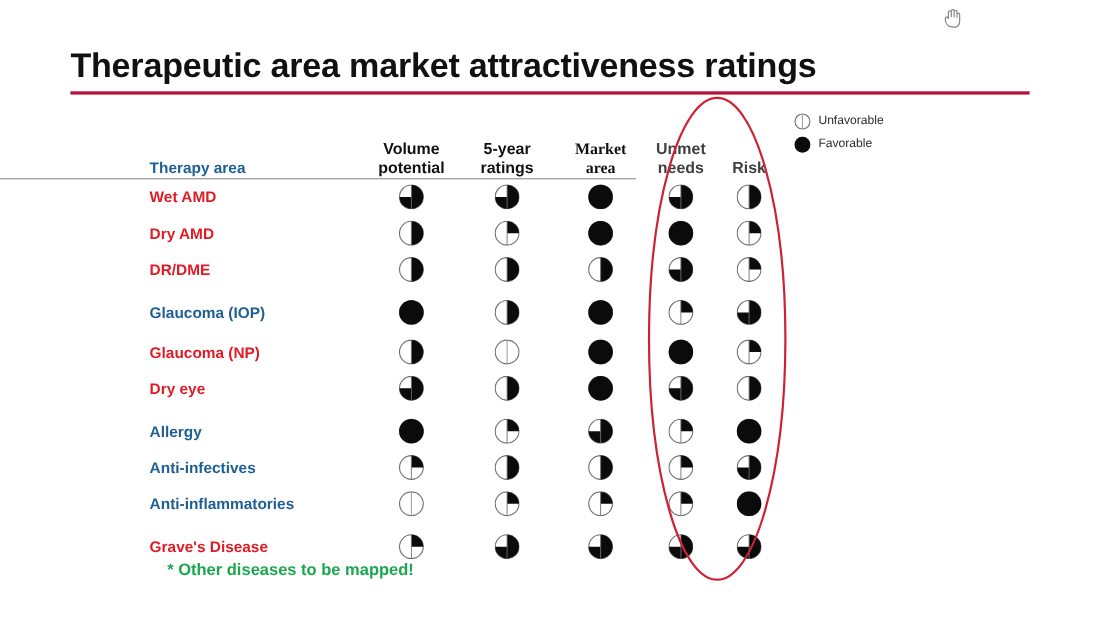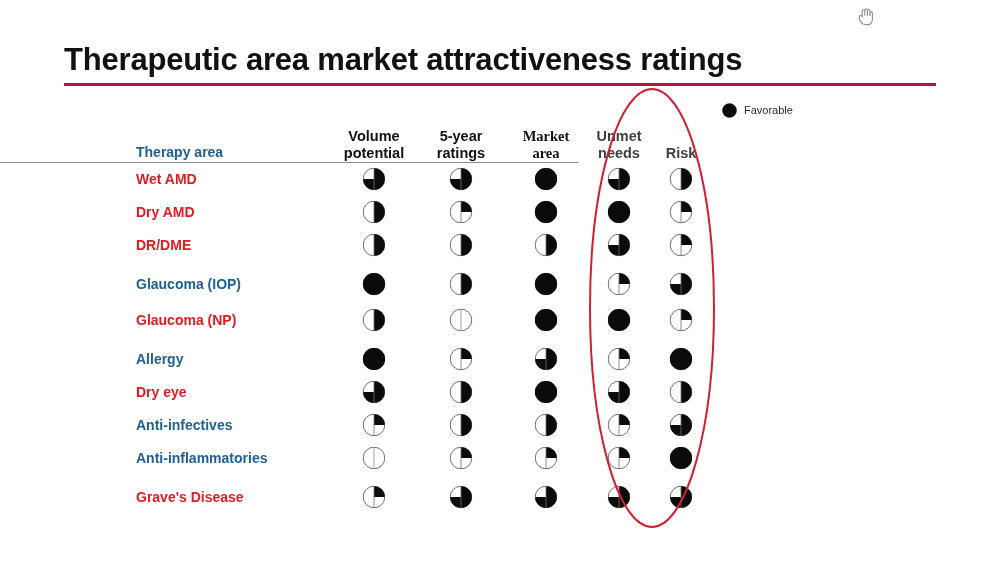--- a/index.html
+++ b/index.html
@@ -156,20 +156,29 @@
 <body>
 
 <div id="slide">
 
   <div id="title-block">
     <div id="slide-title">Therapeutic area market attractiveness ratings</div>
     <div id="title-rule"></div>
   </div>
 
   <div id="legend">
+      <div class="legend-row">
+        <span>
+          <svg class="hb" width="15" height="15" viewBox="0 0 15 15">
+            <circle cx="7.5" cy="7.5" r="6.8" fill="#ffffff" stroke="#6e6e6e" stroke-width="1"></circle>
+            <line x1="7.5" y1="0.7" x2="7.5" y2="14.3" stroke="#9a9a9a" stroke-width="0.9"></line>
+          </svg>
+        </span>
+        <span class="legend-label">Unfavorable</span>
+      </div>
       <div class="legend-row">
         <span>
           <svg class="hb" width="15" height="15" viewBox="0 0 15 15">
             <circle cx="7.5" cy="7.5" r="6.8" fill="#ffffff" stroke="#6e6e6e" stroke-width="1"></circle>
             <circle cx="7.5" cy="7.5" r="7.1" fill="#0b0b0b"></circle>
           </svg>
         </span>
         <span class="legend-label">Favorable</span>
       </div>
     </div>
@@ -373,20 +382,57 @@
             </svg>
           </div>
           <div class="cell" style="left: 545px;">
             <svg class="hb" width="23" height="23" viewBox="0 0 23 23">
               <circle cx="11.5" cy="11.5" r="10.8" fill="#ffffff" stroke="#6e6e6e" stroke-width="1"></circle>
               <path d="M 11.5 11.5 L 11.5 0.6999999999999993 A 10.8 10.8 0 0 1 22.3 11.5 Z" fill="#0b0b0b"></path>
               <line x1="11.5" y1="0.7" x2="11.5" y2="22.3" stroke="#6e6e6e" stroke-width="0.8"></line>
             </svg>
           </div>
         </div>
+        <div class="data-row">
+          <div class="row-label red">Dry eye</div>
+          <div class="cell" style="left: 238px;">
+            <svg class="hb" width="23" height="23" viewBox="0 0 23 23">
+              <circle cx="11.5" cy="11.5" r="10.8" fill="#ffffff" stroke="#6e6e6e" stroke-width="1"></circle>
+              <path d="M 11.5 11.5 L 11.5 0.6999999999999993 A 10.8 10.8 0 1 1 0.6999999999999993 11.500000000000002 Z" fill="#0b0b0b"></path>
+              <line x1="11.5" y1="0.7" x2="11.5" y2="22.3" stroke="#6e6e6e" stroke-width="0.8"></line>
+            </svg>
+          </div>
+          <div class="cell" style="left: 325px;">
+            <svg class="hb" width="23" height="23" viewBox="0 0 23 23">
+              <circle cx="11.5" cy="11.5" r="10.8" fill="#ffffff" stroke="#6e6e6e" stroke-width="1"></circle>
+              <path d="M 11.5 11.5 L 11.5 0.6999999999999993 A 10.8 10.8 0 0 1 11.500000000000002 22.3 Z" fill="#0b0b0b"></path>
+              <line x1="11.5" y1="0.7" x2="11.5" y2="22.3" stroke="#6e6e6e" stroke-width="0.8"></line>
+            </svg>
+          </div>
+          <div class="cell" style="left: 410px;">
+            <svg class="hb" width="23" height="23" viewBox="0 0 23 23">
+              <circle cx="11.5" cy="11.5" r="10.8" fill="#ffffff" stroke="#6e6e6e" stroke-width="1"></circle>
+              <circle cx="11.5" cy="11.5" r="11.1" fill="#0b0b0b"></circle>
+            </svg>
+          </div>
+          <div class="cell" style="left: 483px;">
+            <svg class="hb" width="23" height="23" viewBox="0 0 23 23">
+              <circle cx="11.5" cy="11.5" r="10.8" fill="#ffffff" stroke="#6e6e6e" stroke-width="1"></circle>
+              <path d="M 11.5 11.5 L 11.5 0.6999999999999993 A 10.8 10.8 0 1 1 0.6999999999999993 11.500000000000002 Z" fill="#0b0b0b"></path>
+              <line x1="11.5" y1="0.7" x2="11.5" y2="22.3" stroke="#6e6e6e" stroke-width="0.8"></line>
+            </svg>
+          </div>
+          <div class="cell" style="left: 545px;">
+            <svg class="hb" width="23" height="23" viewBox="0 0 23 23">
+              <circle cx="11.5" cy="11.5" r="10.8" fill="#ffffff" stroke="#6e6e6e" stroke-width="1"></circle>
+              <path d="M 11.5 11.5 L 11.5 0.6999999999999993 A 10.8 10.8 0 0 1 11.500000000000002 22.3 Z" fill="#0b0b0b"></path>
+              <line x1="11.5" y1="0.7" x2="11.5" y2="22.3" stroke="#6e6e6e" stroke-width="0.8"></line>
+            </svg>
+          </div>
+        </div>
         <div class="data-row" style="margin-top: 6px;">
           <div class="row-label blue">Allergy</div>
           <div class="cell" style="left: 238px;">
             <svg class="hb" width="23" height="23" viewBox="0 0 23 23">
               <circle cx="11.5" cy="11.5" r="10.8" fill="#ffffff" stroke="#6e6e6e" stroke-width="1"></circle>
               <circle cx="11.5" cy="11.5" r="11.1" fill="#0b0b0b"></circle>
             </svg>
           </div>
           <div class="cell" style="left: 325px;">
             <svg class="hb" width="23" height="23" viewBox="0 0 23 23">
@@ -406,57 +452,20 @@
             <svg class="hb" width="23" height="23" viewBox="0 0 23 23">
               <circle cx="11.5" cy="11.5" r="10.8" fill="#ffffff" stroke="#6e6e6e" stroke-width="1"></circle>
               <path d="M 11.5 11.5 L 11.5 0.6999999999999993 A 10.8 10.8 0 0 1 22.3 11.5 Z" fill="#0b0b0b"></path>
               <line x1="11.5" y1="0.7" x2="11.5" y2="22.3" stroke="#6e6e6e" stroke-width="0.8"></line>
             </svg>
           </div>
           <div class="cell" style="left: 545px;">
             <svg class="hb" width="23" height="23" viewBox="0 0 23 23">
               <circle cx="11.5" cy="11.5" r="10.8" fill="#ffffff" stroke="#6e6e6e" stroke-width="1"></circle>
               <circle cx="11.5" cy="11.5" r="11.1" fill="#0b0b0b"></circle>
-            </svg>
-          </div>
-        </div>
-        <div class="data-row">
-          <div class="row-label red">Dry eye</div>
-          <div class="cell" style="left: 238px;">
-            <svg class="hb" width="23" height="23" viewBox="0 0 23 23">
-              <circle cx="11.5" cy="11.5" r="10.8" fill="#ffffff" stroke="#6e6e6e" stroke-width="1"></circle>
-              <path d="M 11.5 11.5 L 11.5 0.6999999999999993 A 10.8 10.8 0 1 1 0.6999999999999993 11.500000000000002 Z" fill="#0b0b0b"></path>
-              <line x1="11.5" y1="0.7" x2="11.5" y2="22.3" stroke="#6e6e6e" stroke-width="0.8"></line>
-            </svg>
-          </div>
-          <div class="cell" style="left: 325px;">
-            <svg class="hb" width="23" height="23" viewBox="0 0 23 23">
-              <circle cx="11.5" cy="11.5" r="10.8" fill="#ffffff" stroke="#6e6e6e" stroke-width="1"></circle>
-              <path d="M 11.5 11.5 L 11.5 0.6999999999999993 A 10.8 10.8 0 0 1 11.500000000000002 22.3 Z" fill="#0b0b0b"></path>
-              <line x1="11.5" y1="0.7" x2="11.5" y2="22.3" stroke="#6e6e6e" stroke-width="0.8"></line>
-            </svg>
-          </div>
-          <div class="cell" style="left: 410px;">
-            <svg class="hb" width="23" height="23" viewBox="0 0 23 23">
-              <circle cx="11.5" cy="11.5" r="10.8" fill="#ffffff" stroke="#6e6e6e" stroke-width="1"></circle>
-              <circle cx="11.5" cy="11.5" r="11.1" fill="#0b0b0b"></circle>
-            </svg>
-          </div>
-          <div class="cell" style="left: 483px;">
-            <svg class="hb" width="23" height="23" viewBox="0 0 23 23">
-              <circle cx="11.5" cy="11.5" r="10.8" fill="#ffffff" stroke="#6e6e6e" stroke-width="1"></circle>
-              <path d="M 11.5 11.5 L 11.5 0.6999999999999993 A 10.8 10.8 0 1 1 0.6999999999999993 11.500000000000002 Z" fill="#0b0b0b"></path>
-              <line x1="11.5" y1="0.7" x2="11.5" y2="22.3" stroke="#6e6e6e" stroke-width="0.8"></line>
-            </svg>
-          </div>
-          <div class="cell" style="left: 545px;">
-            <svg class="hb" width="23" height="23" viewBox="0 0 23 23">
-              <circle cx="11.5" cy="11.5" r="10.8" fill="#ffffff" stroke="#6e6e6e" stroke-width="1"></circle>
-              <path d="M 11.5 11.5 L 11.5 0.6999999999999993 A 10.8 10.8 0 0 1 11.500000000000002 22.3 Z" fill="#0b0b0b"></path>
-              <line x1="11.5" y1="0.7" x2="11.5" y2="22.3" stroke="#6e6e6e" stroke-width="0.8"></line>
             </svg>
           </div>
         </div>
         <div class="data-row">
           <div class="row-label blue">Anti-infectives</div>
           <div class="cell" style="left: 238px;">
             <svg class="hb" width="23" height="23" viewBox="0 0 23 23">
               <circle cx="11.5" cy="11.5" r="10.8" fill="#ffffff" stroke="#6e6e6e" stroke-width="1"></circle>
               <path d="M 11.5 11.5 L 11.5 0.6999999999999993 A 10.8 10.8 0 0 1 22.3 11.5 Z" fill="#0b0b0b"></path>
               <line x1="11.5" y1="0.7" x2="11.5" y2="22.3" stroke="#6e6e6e" stroke-width="0.8"></line>
@@ -562,20 +571,21 @@
               <circle cx="11.5" cy="11.5" r="10.8" fill="#ffffff" stroke="#6e6e6e" stroke-width="1"></circle>
               <path d="M 11.5 11.5 L 11.5 0.6999999999999993 A 10.8 10.8 0 1 1 0.6999999999999993 11.500000000000002 Z" fill="#0b0b0b"></path>
               <line x1="11.5" y1="0.7" x2="11.5" y2="22.3" stroke="#6e6e6e" stroke-width="0.8"></line>
             </svg>
           </div>
         </div>
       </div>
   </div>
   <div id="head-divider"></div>
 
+  <div id="footnote">* Other diseases to be mapped!</div>
 
   <svg id="ellipse-annotation" width="152" height="448" viewBox="0 0 152 448">
     <ellipse cx="76" cy="224" rx="62" ry="219" fill="none" stroke="#cc2233" stroke-width="2"></ellipse>
   </svg>
 
   <svg id="cursor" viewBox="0 0 20 22">
     <path d="M7 19 C4.2 17.2 3.2 14.6 3.4 12.2 C3.5 10.8 4.3 10.2 5.1 10.5 C5.7 10.7 6.0 11.3 6.2 12.0
              L6.2 6.3 C6.2 5.4 6.8 4.8 7.5 4.8 C8.2 4.8 8.8 5.4 8.8 6.3 L8.8 10.2
              L8.8 5.2 C8.8 4.3 9.4 3.7 10.1 3.7 C10.8 3.7 11.4 4.3 11.4 5.2 L11.4 10.2
              L11.4 6.0 C11.4 5.1 12.0 4.5 12.7 4.5 C13.4 4.5 14.0 5.1 14.0 6.0 L14.0 10.6

